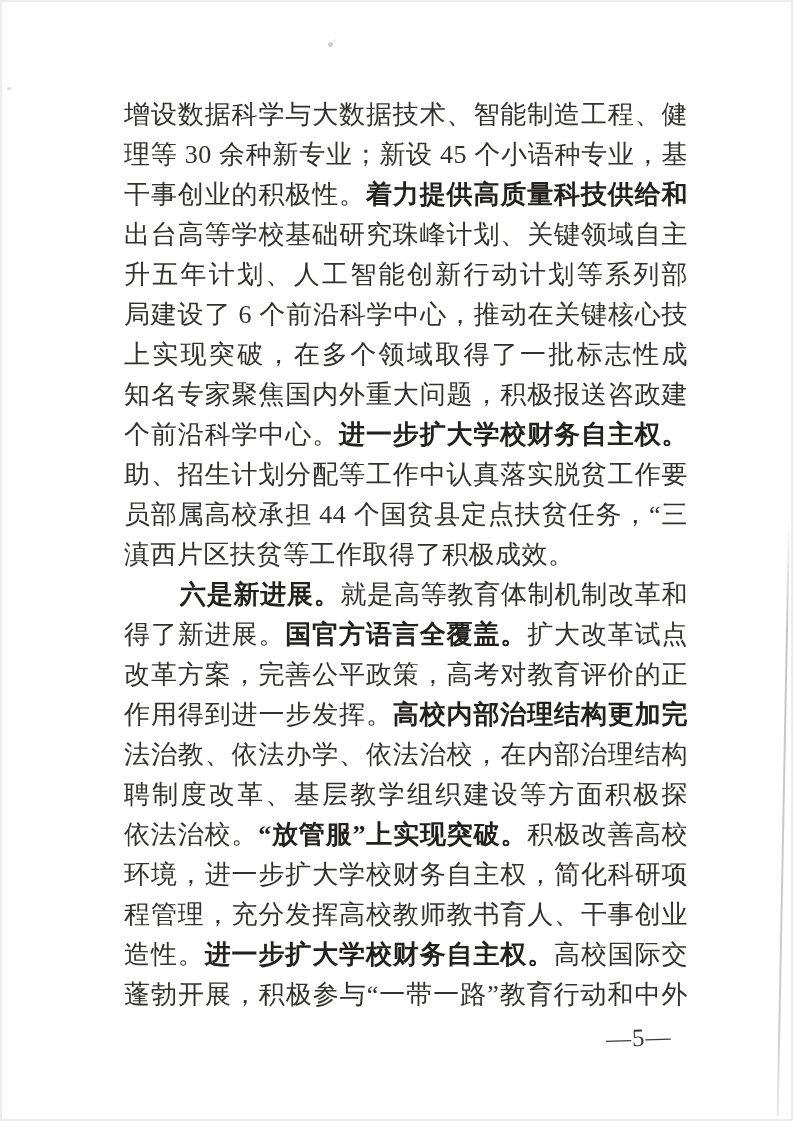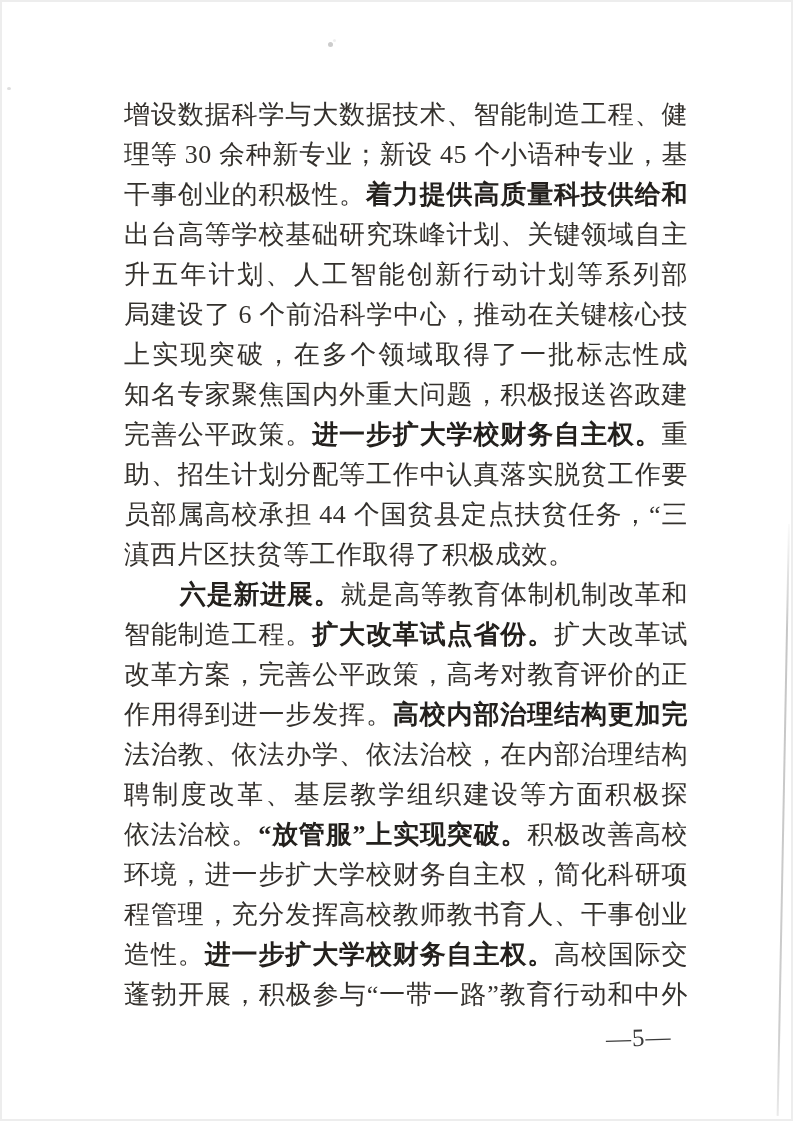--- a/index.html
+++ b/index.html
@@ -97,26 +97,26 @@
 <div class="page">
   <div class="text-block">
       <div class="line"><span class="run">增设数据科学与大数据技术、智能制造工程、健康服务与管</span></div>
       <div class="line"><span class="run">理等 30 余种新专业；新设 45 个小语种专业，基本实现建交</span></div>
       <div class="line"><span class="run">干事创业的积极性。</span><span class="run bold">着力提供高质量科技供给和咨政建议，</span></div>
       <div class="line"><span class="run">出台高等学校基础研究珠峰计划、关键领域自主创新能力提</span></div>
       <div class="line"><span class="run">升五年计划、人工智能创新行动计划等系列部署，在高校布</span></div>
       <div class="line"><span class="run">局建设了 6 个前沿科学中心，推动在关键核心技术自主创新</span></div>
       <div class="line"><span class="run">上实现突破，在多个领域取得了一批标志性成果。组织高校</span></div>
       <div class="line"><span class="run">知名专家聚焦国内外重大问题，积极报送咨政建议，主动发</span></div>
-      <div class="line"><span class="run">完善公平政策。</span><span class="run bold">进一步扩大学校财务自主权。</span><span class="run">重点在学生资</span></div>
+      <div class="line"><span class="run">个前沿科学中心。</span><span class="run bold">进一步扩大学校财务自主权。</span><span class="run">重点在学生资</span></div>
       <div class="line"><span class="run">助、招生计划分配等工作中认真落实脱贫工作要求。组织动</span></div>
       <div class="line"><span class="run">员部属高校承担 44 个国贫县定点扶贫任务，“三区三州”和</span></div>
       <div class="line noj"><span class="run">滇西片区扶贫等工作取得了积极成效。</span></div>
       <div class="line indent"><span class="run bold">六是新进展。</span><span class="run">就是高等教育体制机制改革和对外开放取</span></div>
-      <div class="line"><span class="run">智能制造工程。</span><span class="run bold">扩大改革试点省份。</span><span class="run">扩大改革试点省份，研制</span></div>
+      <div class="line"><span class="run">得了新进展。</span><span class="run bold">国官方语言全覆盖。</span><span class="run">扩大改革试点省份，研制</span></div>
       <div class="line"><span class="run">改革方案，完善公平政策，高考对教育评价的正向“指挥棒”</span></div>
       <div class="line"><span class="run">作用得到进一步发挥。</span><span class="run bold">高校内部治理结构更加完善。</span></div>
       <div class="line"><span class="run">法治教、依法办学、依法治校，在内部治理结构创新、教师评</span></div>
       <div class="line"><span class="run">聘制度改革、基层教学组织建设等方面积极探索，充分激发</span></div>
       <div class="line"><span class="run">依法治校。</span><span class="run bold">“放管服”上实现突破。</span><span class="run">积极改善高校进人用人</span></div>
       <div class="line"><span class="run">环境，进一步扩大学校财务自主权，简化科研项目申报和过</span></div>
       <div class="line"><span class="run">程管理，充分发挥高校教师教书育人、干事创业的积极性、创</span></div>
       <div class="line"><span class="run">造性。</span><span class="run bold">进一步扩大学校财务自主权。</span><span class="run">高校国际交流与合作</span></div>
       <div class="line"><span class="run">蓬勃开展，积极参与“一带一路”教育行动和中外人文交流，</span></div>
     </div>

